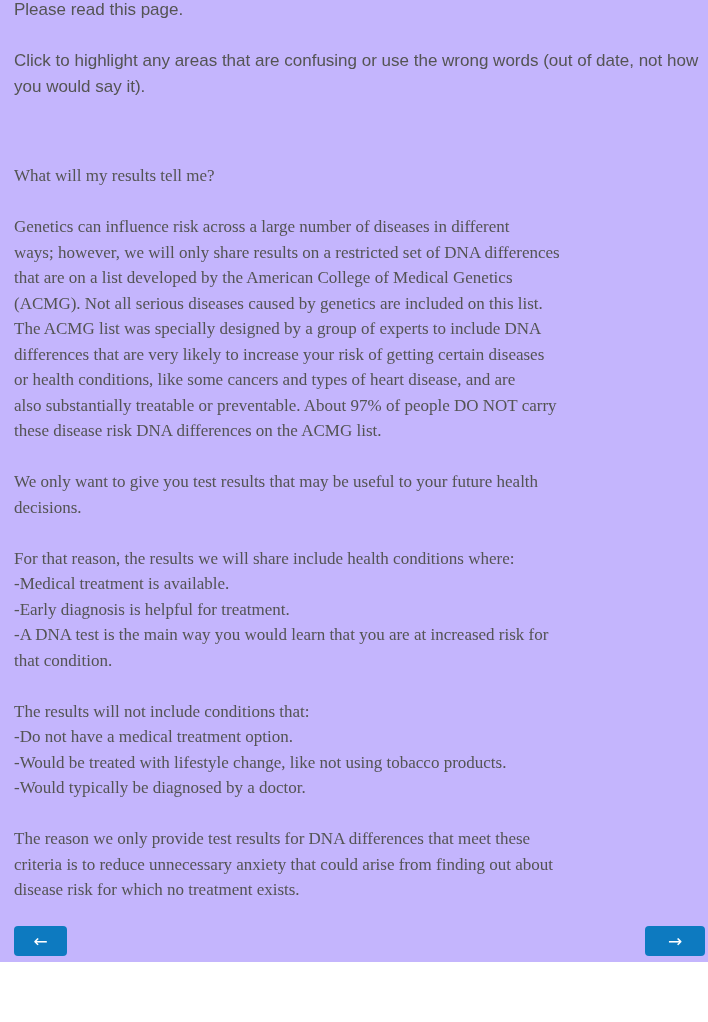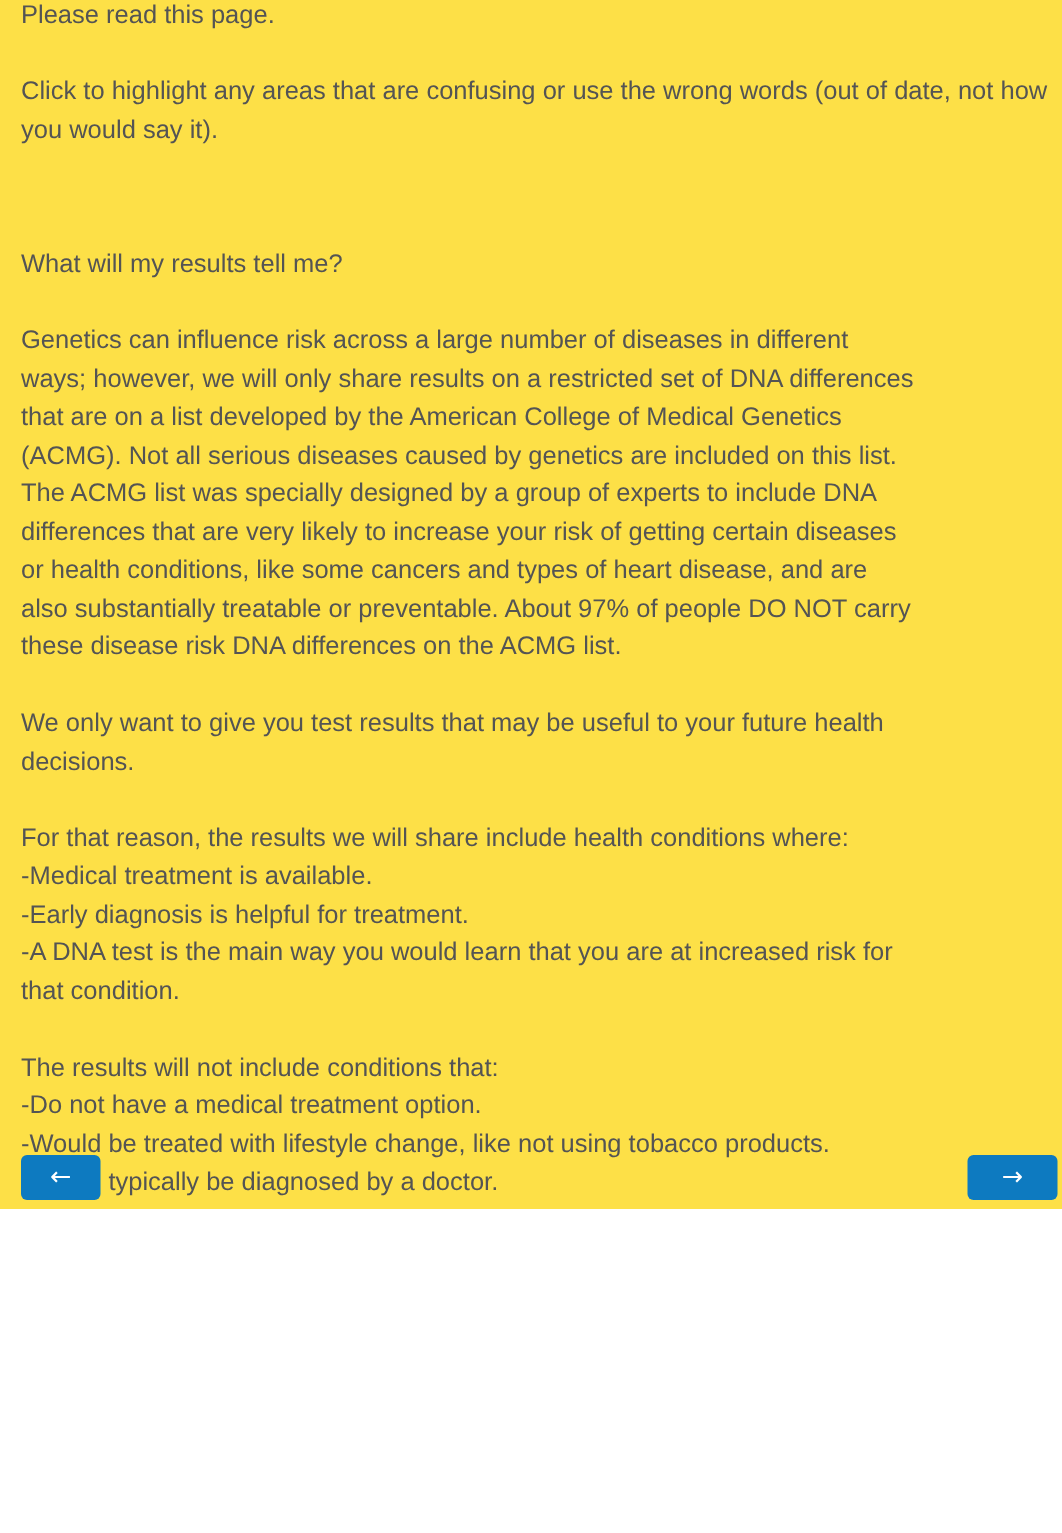--- a/index.html
+++ b/index.html
@@ -10,35 +10,36 @@
   }
   body {
     font-family: "Liberation Sans", "DejaVu Sans", sans-serif;
     color: #545454;
     font-size: 17px;
     line-height: 25.5px;
   }
   .survey-page {
     position: relative;
     width: 708px;
-    height: 806px;
-    background: #fde047;
+    height: 962px;
+    background: #c4b5fd;
     overflow: hidden;
     box-sizing: border-box;
   }
   .question-instructions {
     margin: -3px 0 0 0;
     padding: 0 4px 0 14px;
     white-space: pre-line;
   }
   .question-content {
     margin: 64px 0 0 0;
     padding: 0 4px 0 14px;
     white-space: pre-line;
     cursor: pointer;
+    font-family: Liberation Serif, serif;
   }
   .nav-bar {
     position: absolute;
     left: 0;
     right: 0;
     bottom: 6px;
     display: flex;
     justify-content: space-between;
     align-items: center;
     padding: 0 3px 0 14px;

